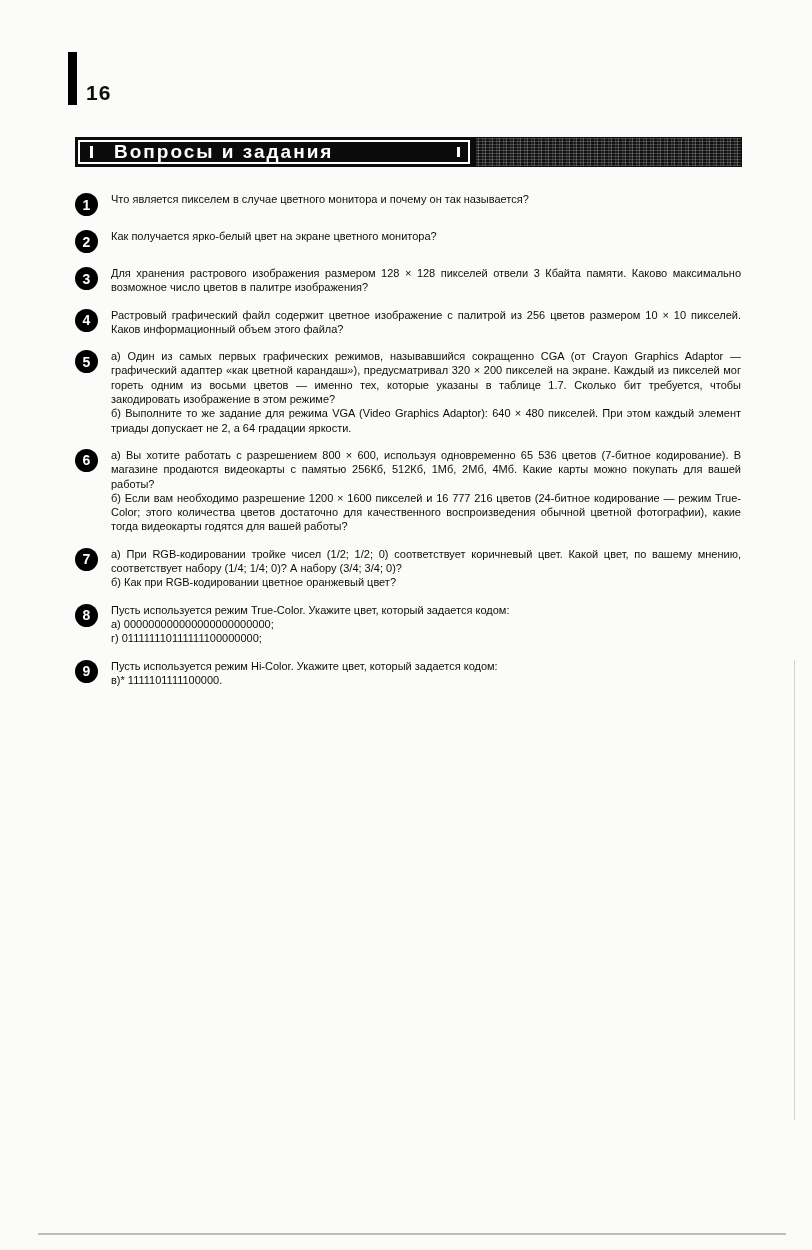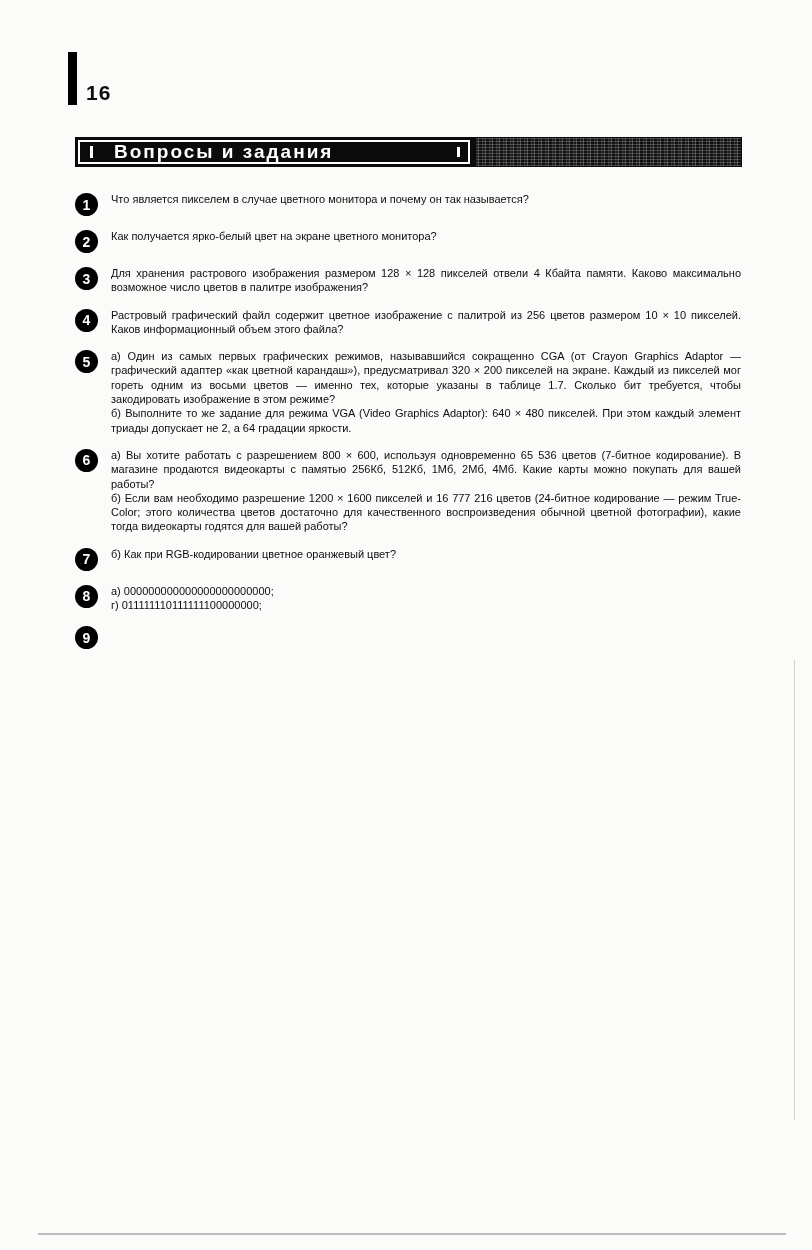--- a/index.html
+++ b/index.html
@@ -153,21 +153,21 @@
   <div class="question">
     <div class="qnum">2</div>
     <div class="qbody">
           <div class="para">Как получается ярко-белый цвет на экране цветного монитора?</div>
         </div>
   </div>
 
   <div class="question">
     <div class="qnum">3</div>
     <div class="qbody">
-          <div class="para">Для хранения растрового изображения размером 128 × 128 пикселей отвели 4 Кбайта памяти. Каково максимально возможное число цветов в палитре изображения?</div>
+          <div class="para">Для хранения растрового изображения размером 128 × 128 пикселей отвели 3 Кбайта памяти. Каково максимально возможное число цветов в палитре изображения?</div>
         </div>
   </div>
 
   <div class="question">
     <div class="qnum">4</div>
     <div class="qbody">
           <div class="para">Растровый графический файл содержит цветное изображение с палитрой из 256 цветов размером 10 × 10 пикселей. Каков информационный объем этого файла?</div>
         </div>
   </div>
 
@@ -183,35 +183,39 @@
     <div class="qnum">6</div>
     <div class="qbody">
           <div class="para">а) Вы хотите работать с разрешением 800 × 600, используя одновременно 65 536 цветов (7-битное кодирование). В магазине продаются видеокарты с памятью 256Кб, 512Кб, 1Мб, 2Мб, 4Мб. Какие карты можно покупать для вашей работы?</div>
           <div class="para">б) Если вам необходимо разрешение 1200 × 1600 пикселей и 16 777 216 цветов (24-битное кодирование — режим True-Color; этого количества цветов достаточно для качественного воспроизведения обычной цветной фотографии), какие тогда видеокарты годятся для вашей работы?</div>
         </div>
   </div>
 
   <div class="question">
     <div class="qnum">7</div>
     <div class="qbody">
+          <div class="para">а) При RGB-кодировании тройке чисел (1/2; 1/2; 0) соответствует коричневый цвет. Какой цвет, по вашему мнению, соответствует набору (1/4; 1/4; 0)? А набору (3/4; 3/4; 0)?</div>
           <div class="para">б) Как при RGB-кодировании цветное оранжевый цвет?</div>
         </div>
   </div>
 
   <div class="question">
     <div class="qnum">8</div>
     <div class="qbody">
+          <div class="para">Пусть используется режим True-Color. Укажите цвет, который задается кодом:</div>
           <div class="para">а) 000000000000000000000000;</div>
           <div class="para">г) 011111110111111100000000;</div>
         </div>
   </div>
 
   <div class="question">
     <div class="qnum">9</div>
     <div class="qbody">
+          <div class="para">Пусть используется режим Hi-Color. Укажите цвет, который задается кодом:</div>
+          <div class="para">в)* 1111101111100000.</div>
         </div>
   </div>
 </div>
 
   <div class="artifact-bottom"></div>
   <div class="artifact-right"></div>
 
 </div>
 
 </body></html>

